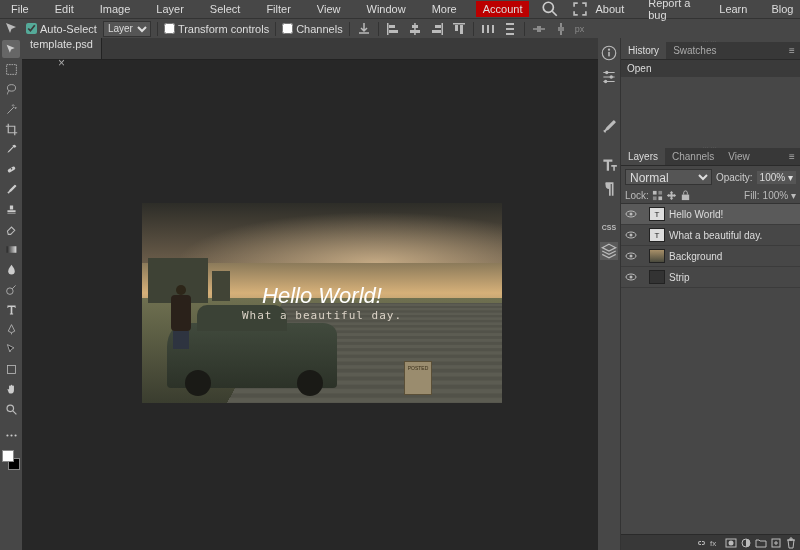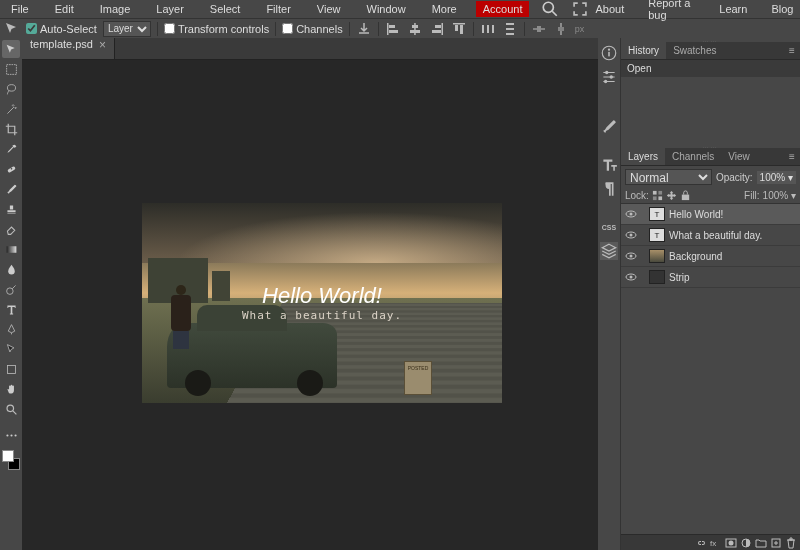--- a/index.html
+++ b/index.html
@@ -20,21 +20,21 @@
 .main { display: flex; height: 512px; }
 .toolbar { width: 22px; background: #474747; display: flex; flex-direction: column; align-items: center; padding-top: 2px; gap: 2px; }
 .tool { width: 18px; height: 18px; display: flex; align-items: center; justify-content: center; cursor: pointer; border-radius: 2px; }
 .tool.active { background: #666; }
 .tool svg { width: 13px; height: 13px; fill: #ccc; }
 .swatch-stack { position: relative; width: 18px; height: 20px; margin-top: 4px; }
 .swatch-fg { position: absolute; top: 0; left: 0; width: 12px; height: 12px; background: #fff; border: 1px solid #888; }
 .swatch-bg { position: absolute; bottom: 0; right: 0; width: 12px; height: 12px; background: #000; border: 1px solid #888; }
 .canvas-area { flex: 1; background: #272727; position: relative; }
 .tabbar { height: 22px; background: #3a3a3a; border-bottom: 1px solid #222; display: flex; align-items: stretch; }
-.doc-tab { display: flex; gap: 6px; padding: 0 8px; background: #474747; font-size: 11px; border-right: 1px solid #222; }
+.doc-tab { display: flex; align-items: center; gap: 6px; padding: 0 8px; background: #474747; font-size: 11px; border-right: 1px solid #222; flex-direction: column; }
 .doc-tab .x { font-size: 12px; cursor: pointer; color: #aaa; }
 .canvas { position: absolute; left: 120px; top: 165px; width: 360px; height: 200px; background: linear-gradient(180deg, #3a3a34 0%, #8b7a5a 30%, #d6b079 45%, #a78f68 55%, #6d6d5a 65%, #4a4a3d 100%); overflow: hidden; }
 .canvas .sky1 { position: absolute; top: 0; left: 0; right: 0; height: 60px; background: radial-gradient(ellipse at 65% 100%, rgba(255,220,170,.6), transparent 60%), linear-gradient(180deg,#2d2d28,#6b5d4a); }
 .canvas .ground { position: absolute; left: 0; right: 0; top: 95px; bottom: 0; background: linear-gradient(180deg,#6f7050,#3a3d2f); }
 .canvas .bldg { position: absolute; left: 6px; top: 55px; width: 60px; height: 45px; background: #3e4235; }
 .canvas .bldg2 { position: absolute; left: 70px; top: 68px; width: 18px; height: 30px; background: #414436; }
 .canvas .road { position: absolute; left: 140px; top: 100px; width: 220px; height: 100px; background: repeating-linear-gradient(0deg,#5c5c52 0 3px,#525249 3px 6px); transform: perspective(200px) rotateX(45deg); transform-origin: top; }
 .canvas .car { position: absolute; left: 25px; top: 120px; width: 170px; height: 65px; background: linear-gradient(180deg,#414a3d,#2c3228); border-radius: 18px 14px 4px 4px / 24px 12px 4px 4px; }
 .canvas .car::before { content:""; position: absolute; left: 30px; top: -18px; width: 90px; height: 26px; background: #3b4236; border-radius: 10px 14px 0 0; }
 .canvas .wheel { position: absolute; width: 26px; height: 26px; background: #1a1a16; border-radius: 50%; bottom: -8px; }

